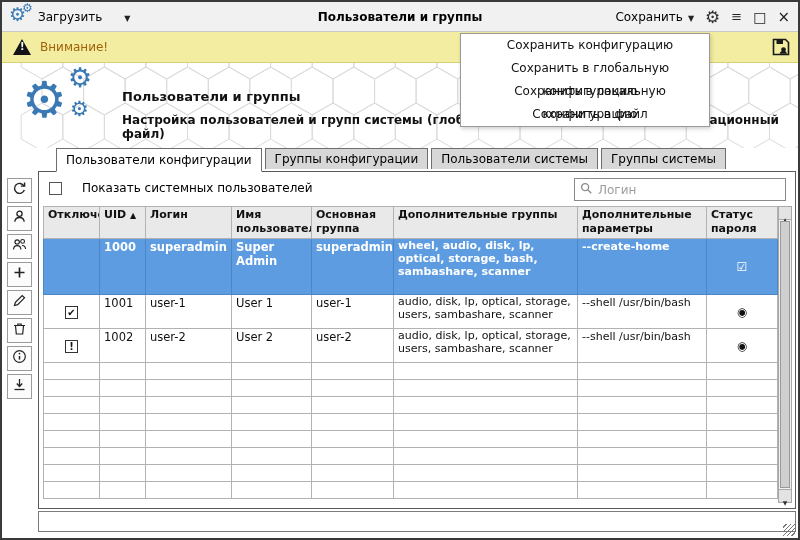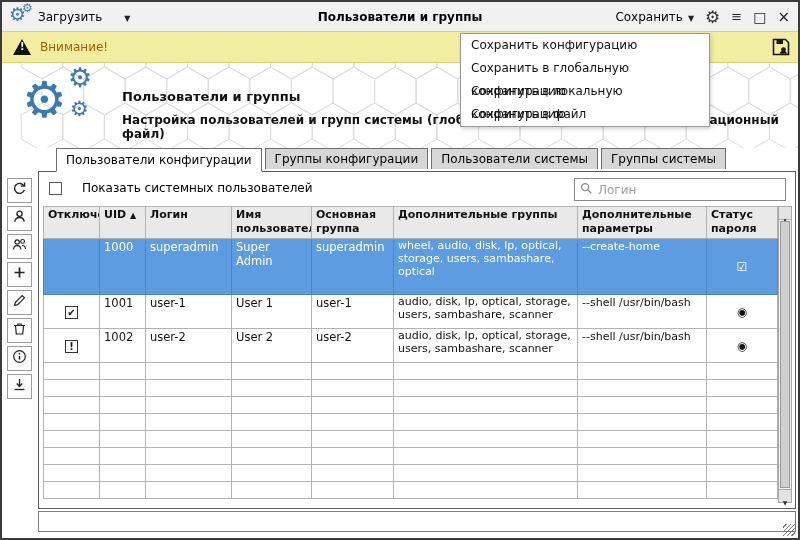--- a/index.html
+++ b/index.html
@@ -26,21 +26,21 @@
 
   
   .warnbar{position:absolute;left:0;top:30px;right:0;height:31px;background:#f2eda0;border-bottom:1px solid #d6d077;}
   .warn-tri{position:absolute;left:11px;top:7px;width:0;height:0;border-left:9px solid transparent;border-right:9px solid transparent;border-bottom:16px solid #141414;}
   .warn-tri::after{content:"!";position:absolute;left:-2px;top:3px;color:#fff;font-size:10px;font-weight:bold;line-height:1;}
   .warn-text{position:absolute;left:38px;top:0;height:31px;line-height:31px;font-size:12px;color:#a16207;}
   .warn-save{position:absolute;right:7px;top:5px;width:20px;height:20px;}
 
   
   .save-menu{position:absolute;left:458px;top:31px;width:250px;background:#fff;border:1px solid #9a9a9a;z-index:60;box-shadow:1px 2px 4px rgba(0,0,0,.18);}
-  .save-menu .mi{height:23px;line-height:23px;padding-left:10px;font-size:12px;color:#111;cursor:pointer;}
+  .save-menu .mi{height:23px;line-height:23px;padding-left:10px;font-size:12px;color:#111;cursor:pointer;text-align:center;}
 
   
   .hero{position:absolute;left:0;top:61px;right:0;height:85px;background:#fff;overflow:hidden;}
   .hex-svg{position:absolute;left:0;top:0;}
   .hex-svg polygon{fill:none;stroke:#dadada;stroke-width:1;}
   .hero-logo{position:absolute;left:20px;top:4px;width:84px;height:76px;}
   .g-big{position:absolute;left:0;top:8px;font-size:50px;line-height:1;}
   .g-med{position:absolute;left:46px;top:-3px;font-size:27px;line-height:1;}
   .g-small{position:absolute;left:48px;top:32px;font-size:21px;line-height:1;}
   .hero-title{position:absolute;left:120px;top:26px;font-size:13px;font-weight:bold;color:#111;}
@@ -66,21 +66,21 @@
   
   .tablewrap{position:absolute;left:4px;top:34px;}
   table{border-collapse:collapse;table-layout:fixed;width:734px;font-size:11.5px;color:#111;}
   th,td{border:1px solid #b2b2b2;padding:1px 4px;vertical-align:top;text-align:left;overflow:hidden;}
   th{background:#e9e9e9;font-weight:bold;font-size:11px;height:32px;line-height:1.25;cursor:pointer;}
   .sort{font-size:8px;}
   td.icell{text-align:center;vertical-align:middle;}
   .groups{font-size:11px;line-height:1.18;}
   .params{white-space:nowrap;font-size:11px;margin-top:24px;}
   tr.selected td{background:#5d9ce1;color:#fff;border-color:#4d86c6;}
-  tr.h44 td{height:56px;}
+  tr.h44 td{height:56px;font-weight:bold;}
   tr.h34 td{height:34px;}
   tr.empty td{height:17px;padding:0;}
   .boxed{display:inline-block;min-width:13px;height:13px;line-height:11px;border:1px solid #333;font-size:10px;font-weight:bold;padding:0 1px;}
   .boxed:empty{border:none;}
   .statglyph{font-size:12px;}
 
   
   .vscroll{position:absolute;top:34px;right:3px;bottom:5px;width:14px;border:1px solid #a8a8a8;background:#f1f1f1;}
   .vs-btn{position:absolute;left:0;right:0;height:13px;background:#e3e3e3;text-align:center;cursor:pointer;}
   .vs-up{top:0;border-bottom:1px solid #a8a8a8;}
@@ -310,21 +310,21 @@
             <th>Статус пароля</th>
           </tr>
         </thead>
         <tbody>
           <tr class="selected h44">
             <td class="icell"><span class="boxed"></span></td>
             <td>1000</td>
             <td>superadmin</td>
             <td>Super Admin</td>
             <td>superadmin</td>
-            <td class="groups">wheel, audio, disk, lp, optical, storage, users, sambashare, optical</td>
+            <td class="groups">wheel, audio, disk, lp, optical, storage, bash, sambashare, scanner</td>
             <td class="params">--create-home</td>
             <td class="icell"><span class="statglyph">☑</span></td>
           </tr>
           <tr class="h34">
             <td class="icell"><span class="boxed">✔</span></td>
             <td>1001</td>
             <td>user-1</td>
             <td>User 1</td>
             <td>user-1</td>
             <td class="groups">audio, disk, lp, optical, storage, users, sambashare, scanner</td>

